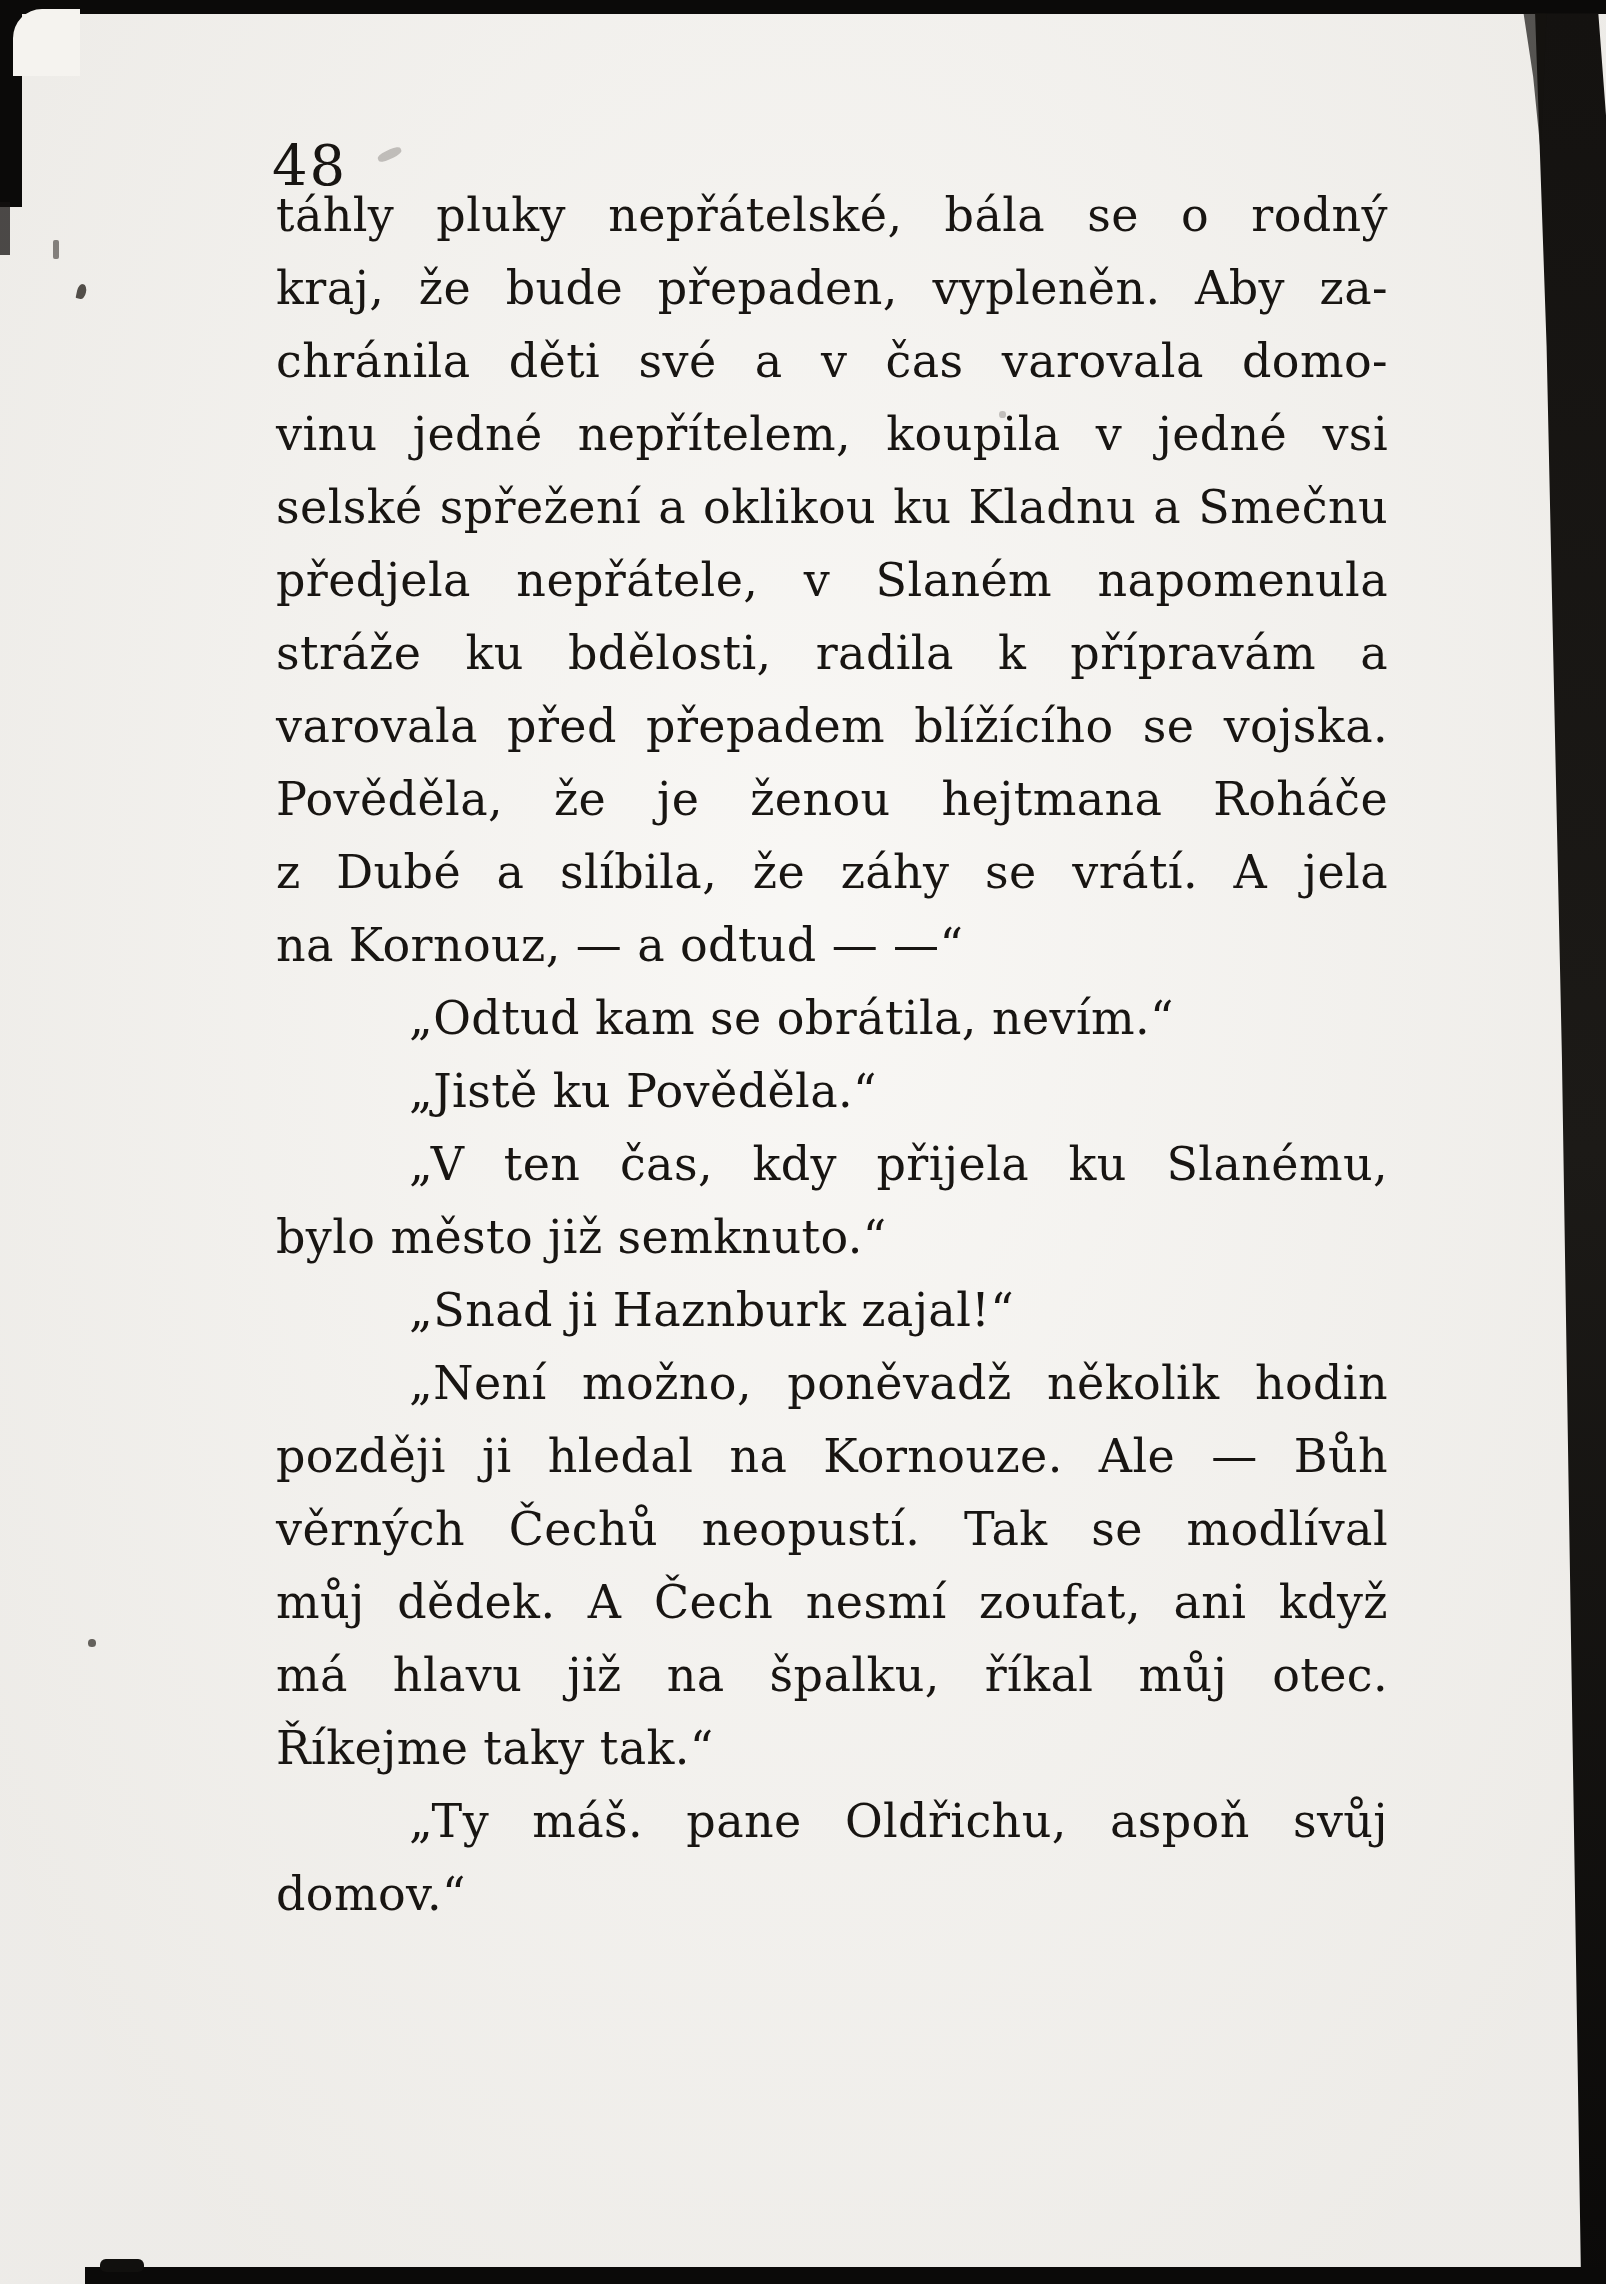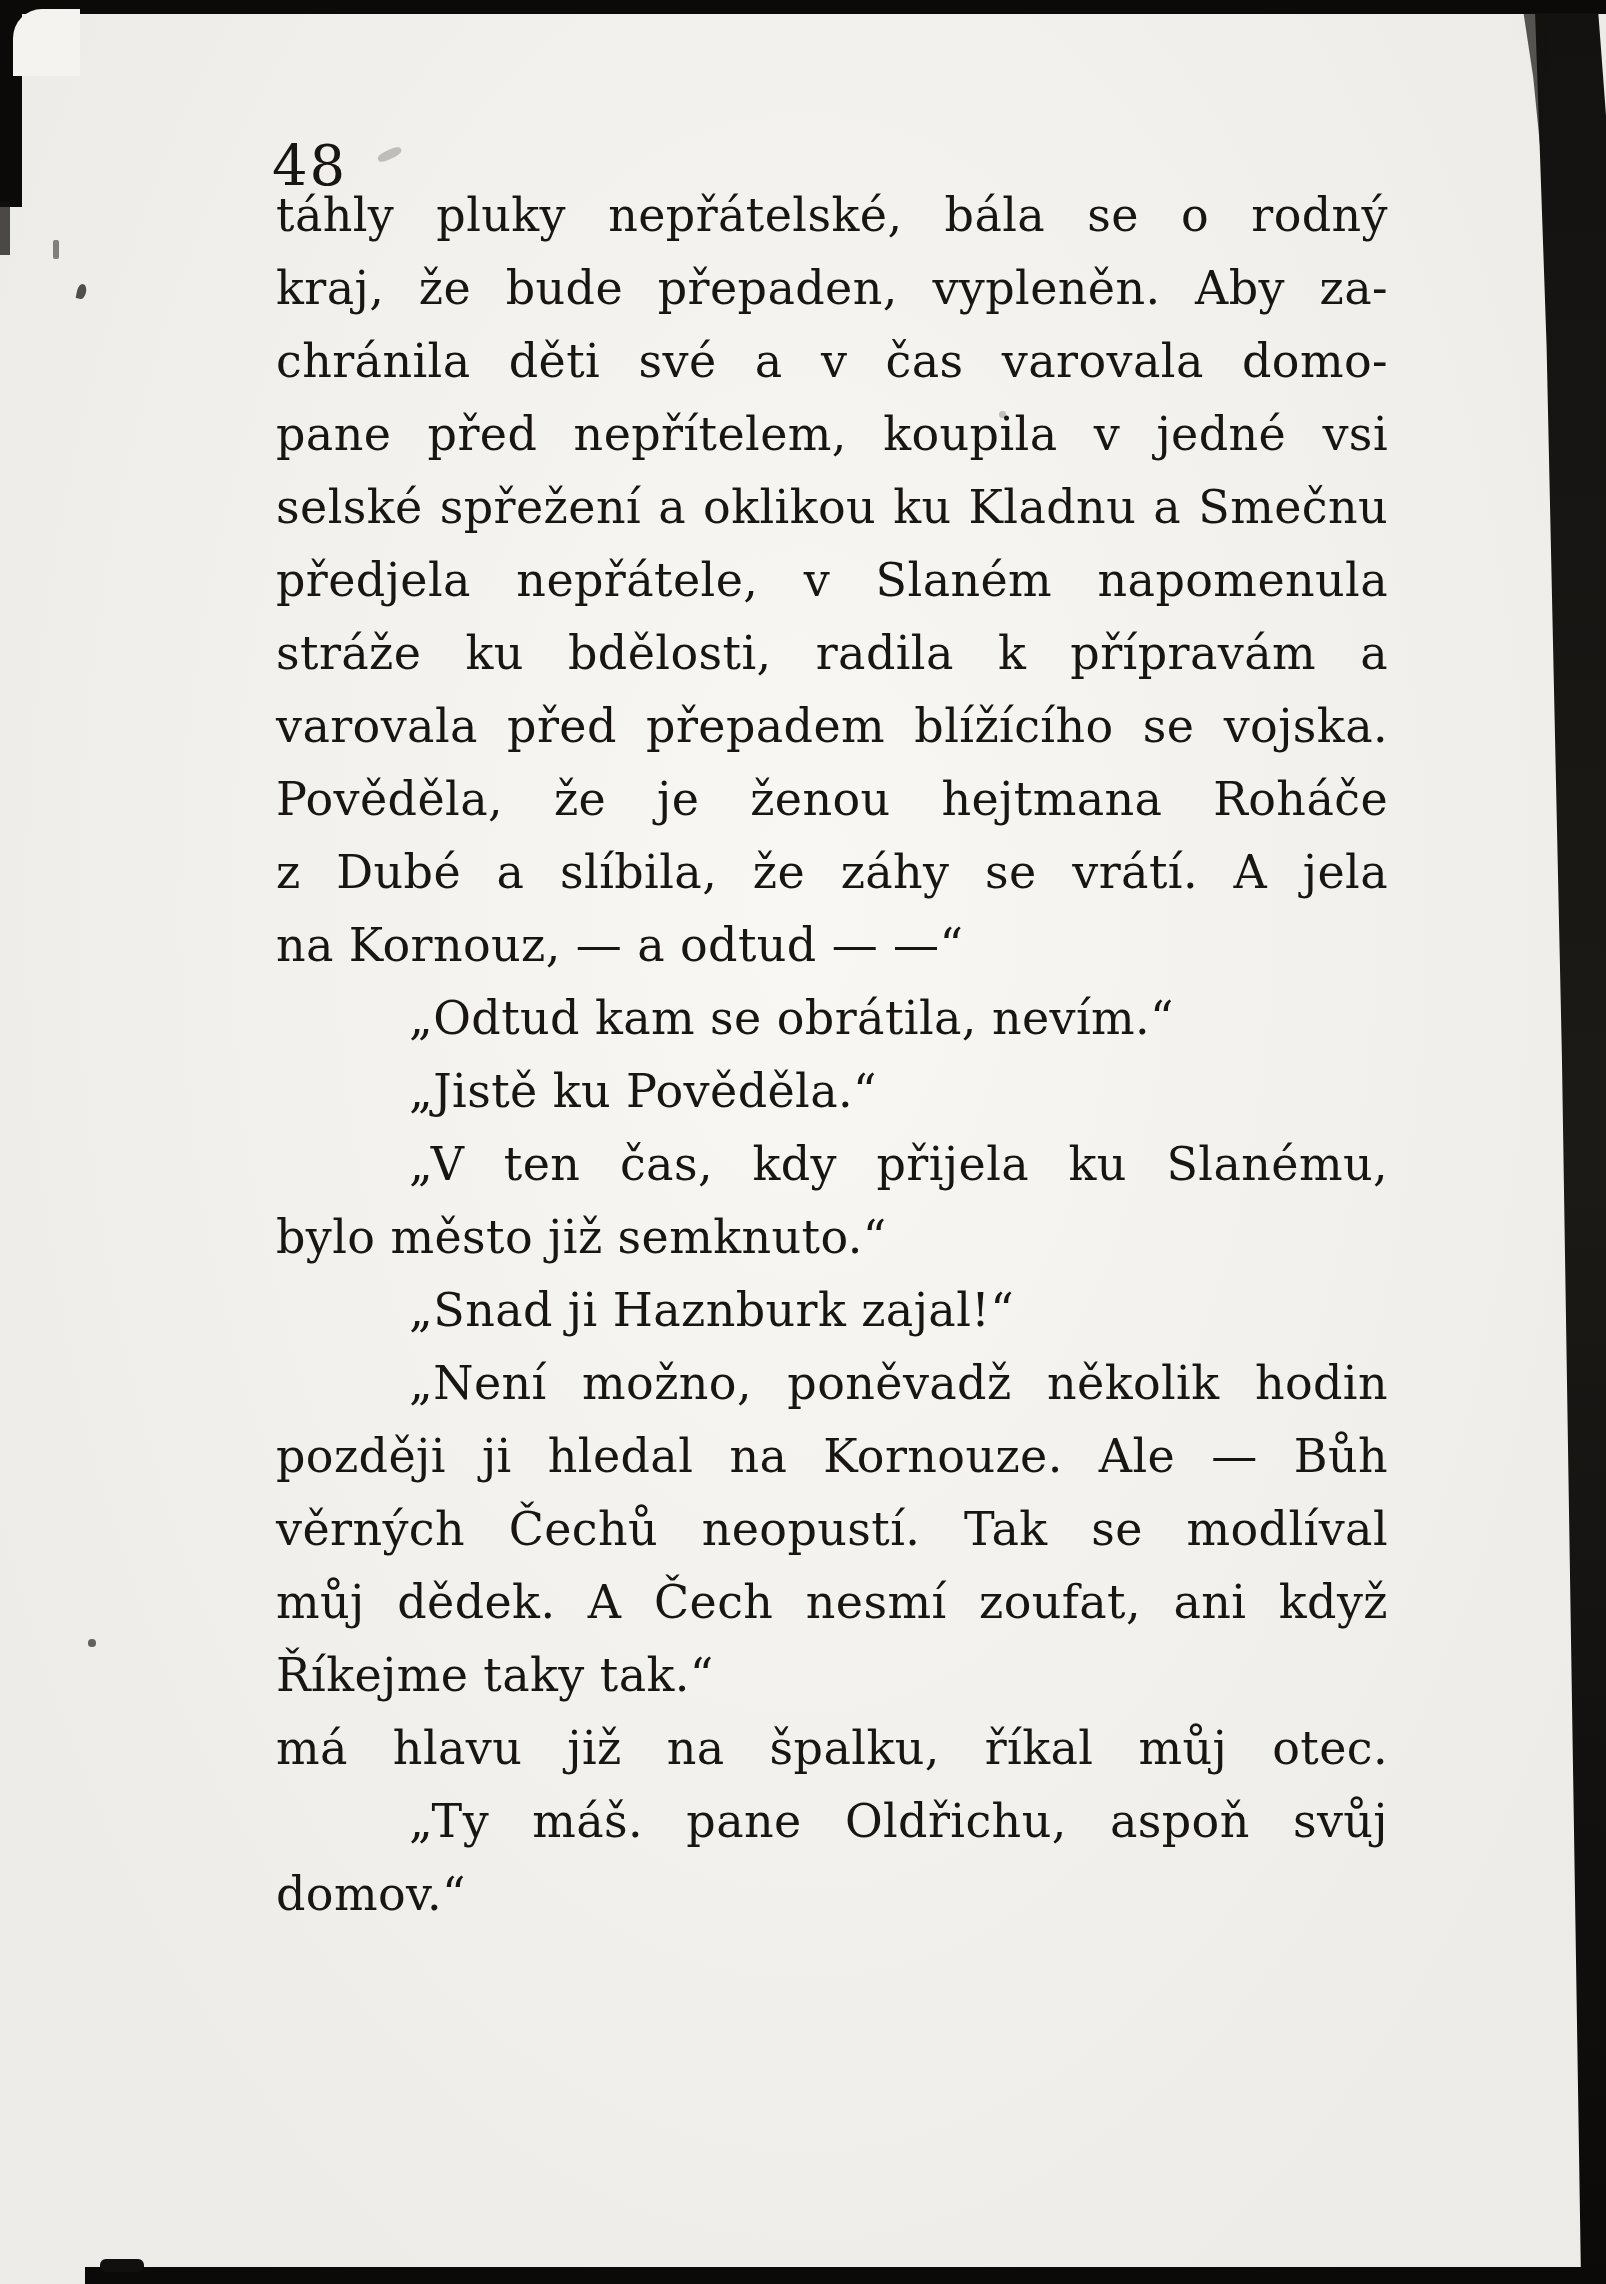--- a/index.html
+++ b/index.html
@@ -80,39 +80,39 @@
 <body>
 
 <div class="paper">
 
   <div class="page-number">48</div>
 
   <div class="textblock">
       <div class="line just">táhly pluky nepřátelské, bála se o rodný</div>
       <div class="line just">kraj, že bude přepaden, vypleněn. Aby za-</div>
       <div class="line just">chránila děti své a v čas varovala domo-</div>
-      <div class="line just">pane před nepřítelem, koupila v jedné vsi</div>
+      <div class="line just">vinu jedné nepřítelem, koupila v jedné vsi</div>
       <div class="line just">selské spřežení a oklikou ku Kladnu a Smečnu</div>
       <div class="line just">předjela nepřátele, v Slaném napomenula</div>
       <div class="line just">stráže ku bdělosti, radila k přípravám a</div>
       <div class="line just">varovala před přepadem blížícího se vojska.</div>
       <div class="line just">Pověděla, že je ženou hejtmana Roháče</div>
       <div class="line just">z Dubé a slíbila, že záhy se vrátí. A jela</div>
       <div class="line">na Kornouz, — a odtud — —“</div>
       <div class="line indent">„Odtud kam se obrátila, nevím.“</div>
       <div class="line indent">„Jistě ku Pověděla.“</div>
       <div class="line just indent">„V ten čas, kdy přijela ku Slanému,</div>
       <div class="line">bylo město již semknuto.“</div>
       <div class="line indent">„Snad ji Haznburk zajal!“</div>
       <div class="line just indent">„Není možno, poněvadž několik hodin</div>
       <div class="line just">později ji hledal na Kornouze. Ale — Bůh</div>
       <div class="line just">věrných Čechů neopustí. Tak se modlíval</div>
       <div class="line just">můj dědek. A Čech nesmí zoufat, ani když</div>
+      <div class="line just">má hlavu již na špalku, říkal můj otec.</div>
       <div class="line">Říkejme taky tak.“</div>
-      <div class="line just">má hlavu již na špalku, říkal můj otec.</div>
       <div class="line just indent">„Ty máš. pane Oldřichu, aspoň svůj</div>
       <div class="line">domov.“</div>
     </div>
 
   <div class="speck s1"></div>
   <div class="speck s2"></div>
   <div class="speck s3"></div>
   <div class="speck s4"></div>
   <div class="speck s5"></div>
 

